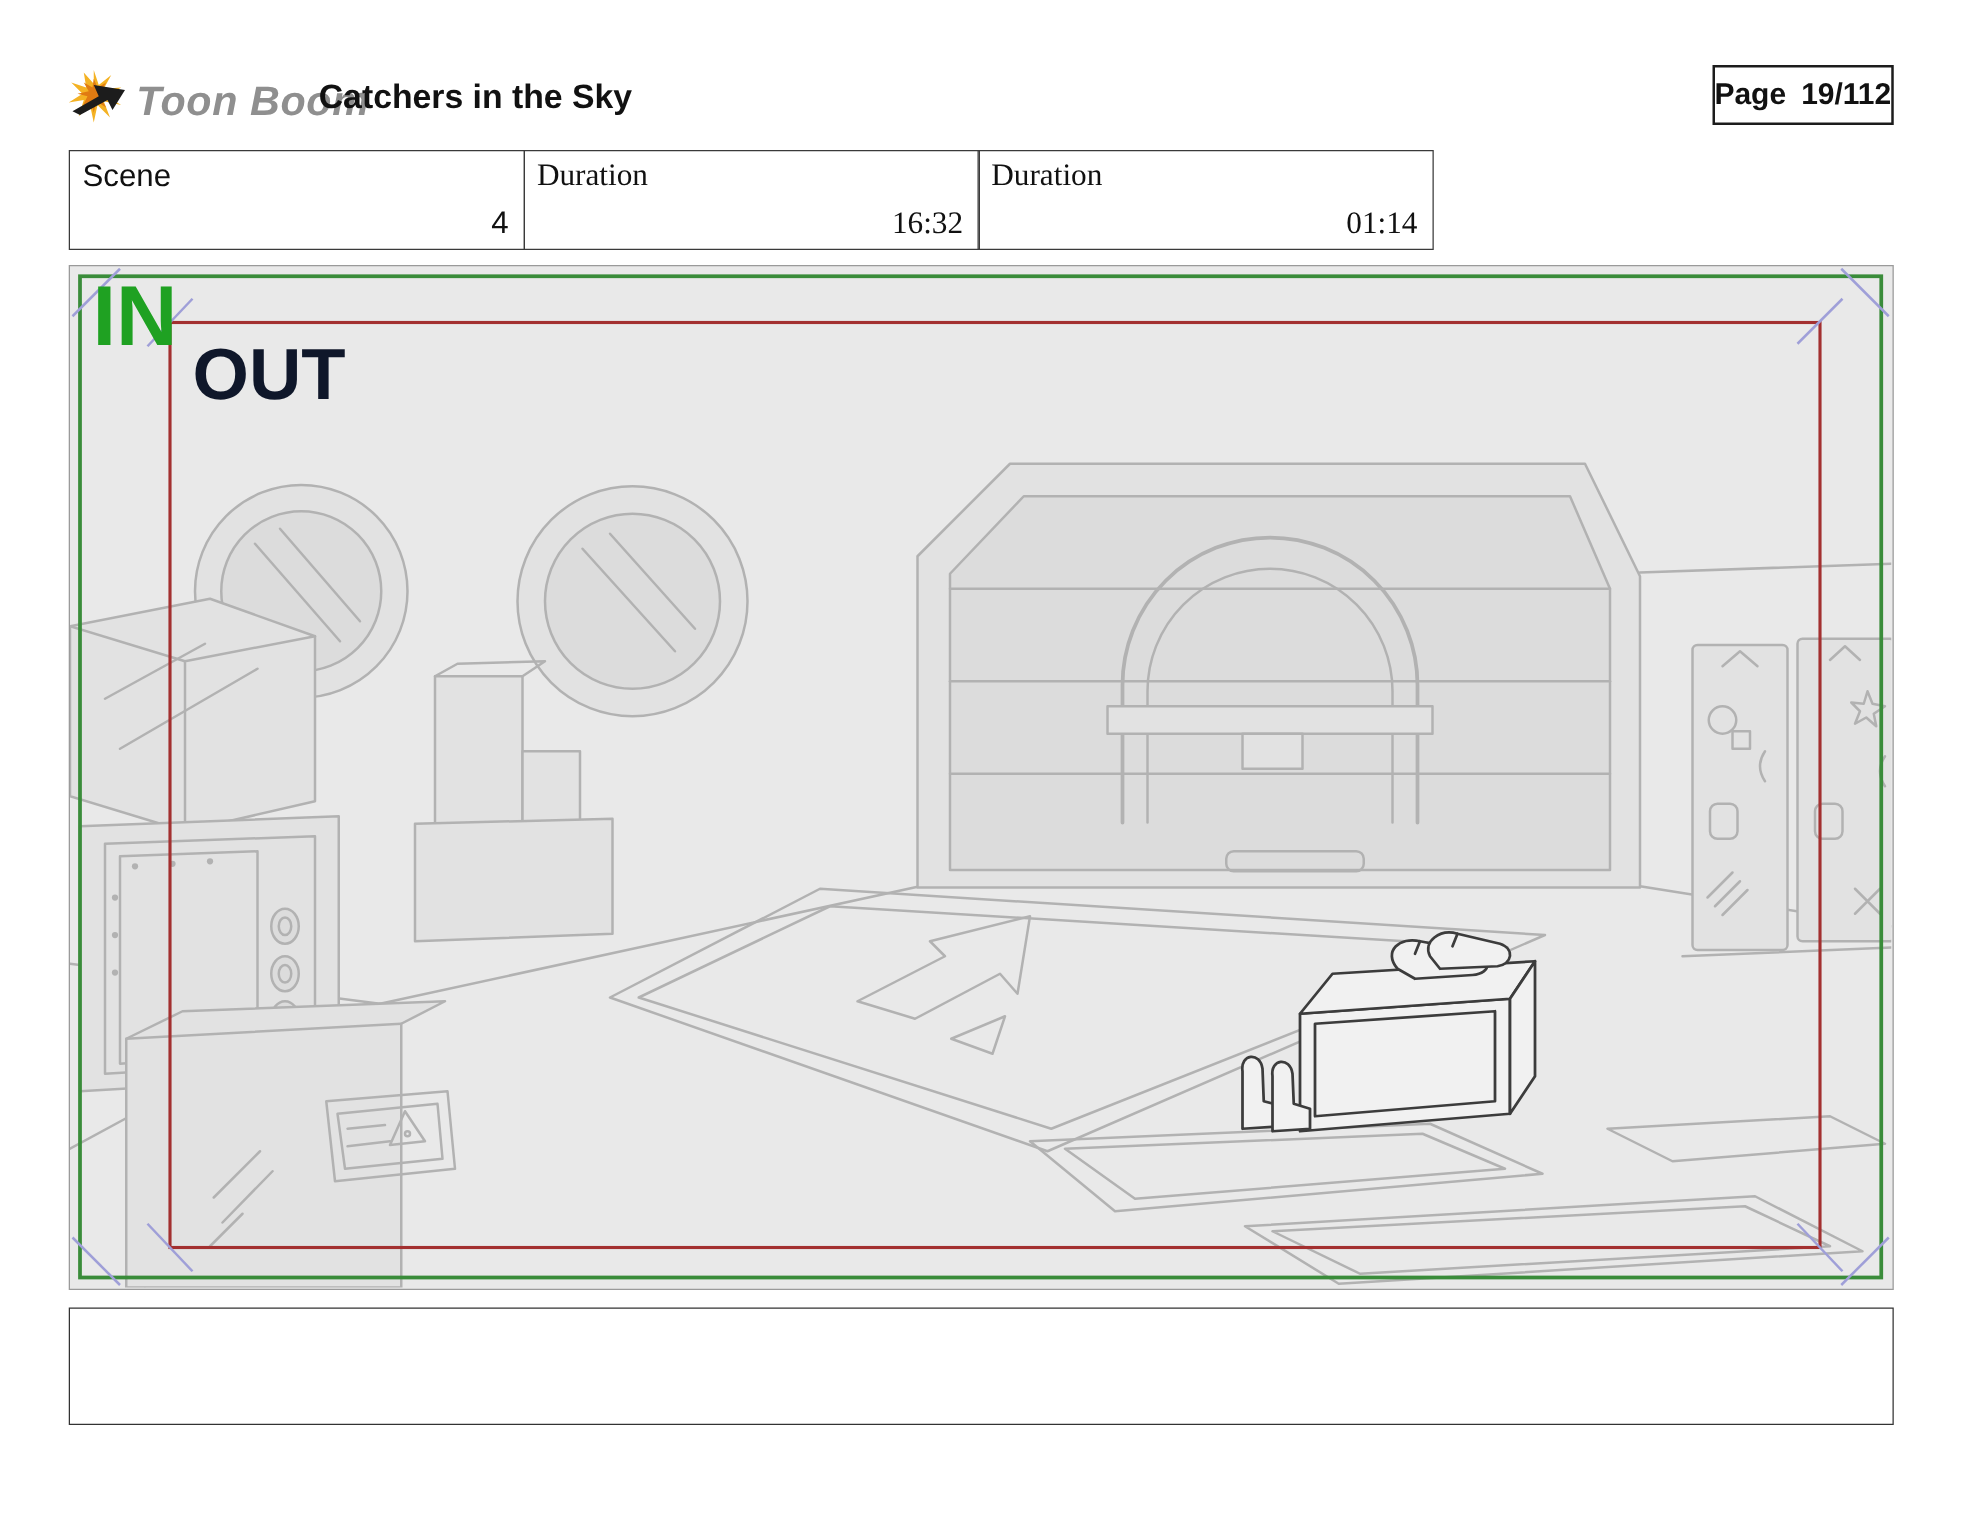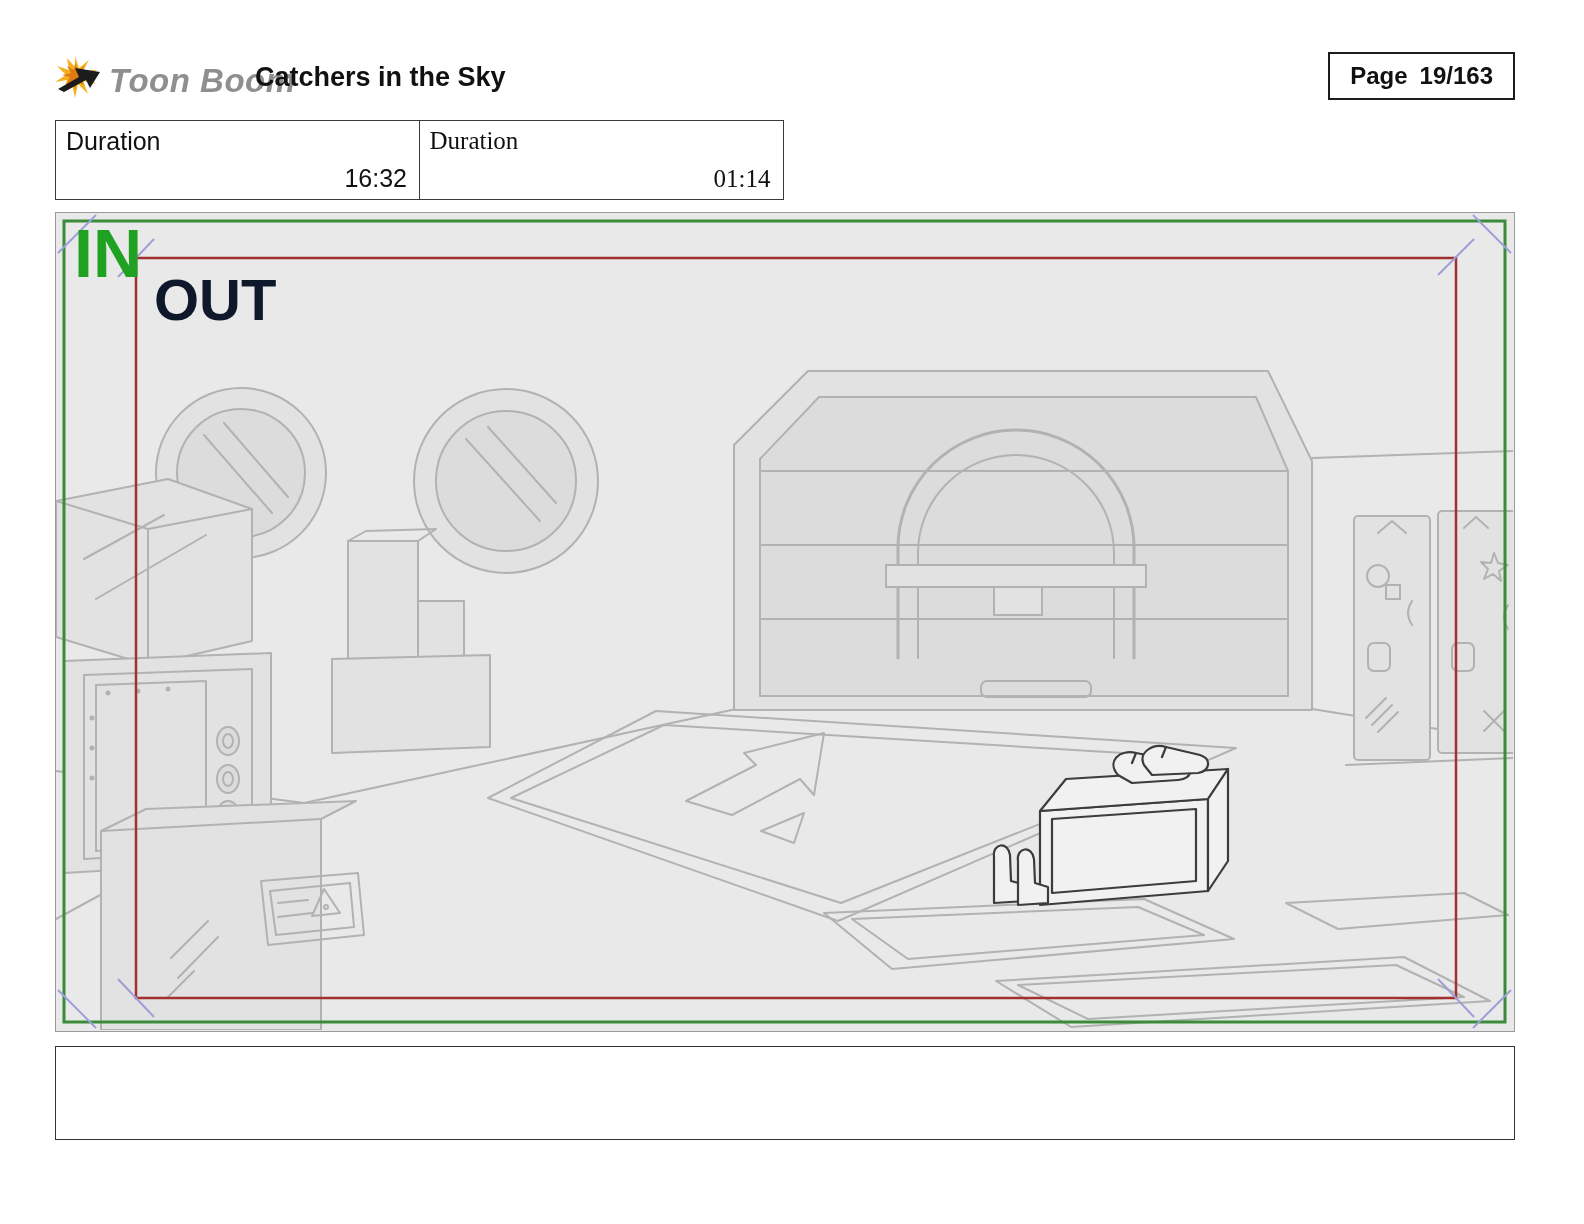--- a/index.html
+++ b/index.html
@@ -7,21 +7,21 @@
     position:relative; width:1584px; height:1224px; background:#ffffff;
     font-family:"Liberation Sans", sans-serif; color:#111; overflow:hidden;
   }
   
   .header { position:absolute; left:55px; top:52px; width:1474px; height:52px; }
   .logo { position:absolute; left:0; top:2px; width:46px; height:46px; }
   .brand { position:absolute; left:54px; top:10px; font-size:33px; font-weight:700;
            font-style:italic; color:#8f8f8f; letter-spacing:0.5px; }
   .title { position:absolute; left:200px; top:10px; font-size:27px; font-weight:700; color:#111; }
   .pagebox { position:absolute; right:14px; top:0px; border:2px solid #1c1c1c;
-             padding:8px 20px; font-size:24px; font-weight:700; display:flex; gap:12px; }
+             padding:8px 0; font-size:24px; font-weight:700; display:flex; gap:12px; }
   
   .infotable { position:absolute; left:55px; top:120px; width:1460px; height:80px; display:flex; }
   .cell { position:relative; width:365px; height:80px; border:1.5px solid #3a3a3a; box-sizing:border-box; }
   .cell + .cell { margin-left:-1.5px;font-family:Liberation Serif, serif; }
   .cell .lbl { position:absolute; left:10px; top:6px; font-size:25px; color:#111; }
   .cell .val { position:absolute; right:12px; bottom:6px; font-size:25px; color:#111; }
   
   .panel { position:absolute; left:55px; top:212px; width:1460px; height:820px;
            background:#e9e9e9; border:1.5px solid #9a9a9a; box-sizing:border-box; }
   .panel svg { position:absolute; left:0; top:0; }
@@ -45,25 +45,29 @@
   <div class="header">
     <svg class="logo" viewBox="0 0 46 46">
       <polygon fill="#f4b223" points="20,2 24,14 34,6 28,17 42,16 30,23 42,30 28,27 33,40 23,30 20,44 17,30 8,39 12,26 0,28 11,21 2,12 14,16 12,4 20,13"></polygon>
       <polygon fill="#e07b12" points="20,9 23,16 30,12 25,20 34,21 25,24 30,32 22,27 20,36 18,27 11,31 15,23 7,21 16,19 12,12 19,16"></polygon>
       <polygon fill="#1c1c1c" points="3,35 24,23 20,14 45,18 35,34 31,26 9,38"></polygon>
     </svg>
     <div class="brand">Toon Boom</div>
     <div class="title">Catchers in the Sky</div>
     <div class="pagebox">
       <span>Page</span>
-      <span>19/163</span>
+      <span>19/112</span>
     </div>
   </div>
 
   <div class="infotable">
+    <div class="cell">
+      <div class="lbl">Scene</div>
+      <div class="val">4</div>
+    </div>
     <div class="cell">
       <div class="lbl">Duration</div>
       <div class="val">16:32</div>
     </div>
     <div class="cell">
       <div class="lbl">Duration</div>
       <div class="val">01:14</div>
     </div>
   </div>
 

